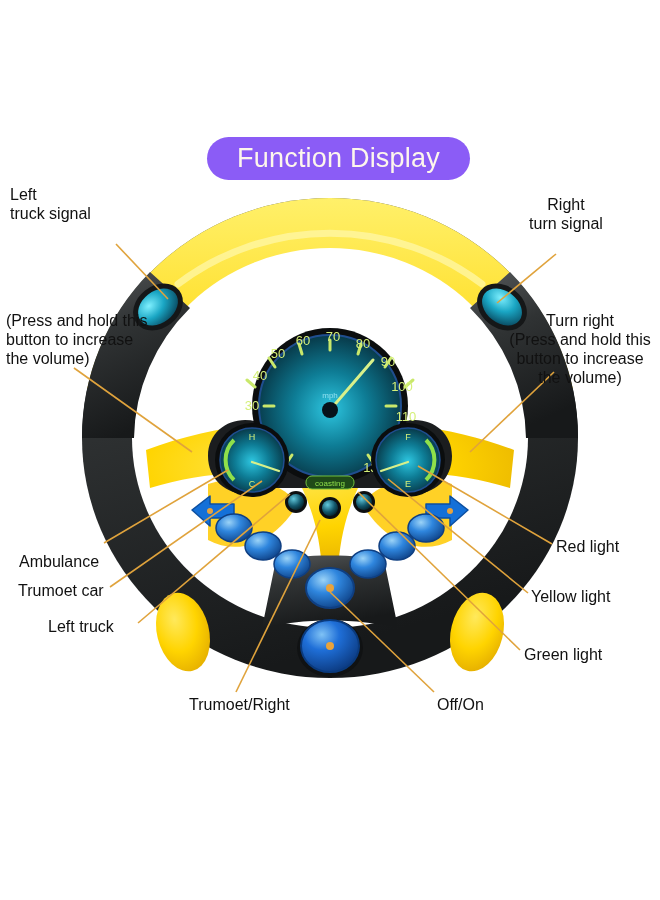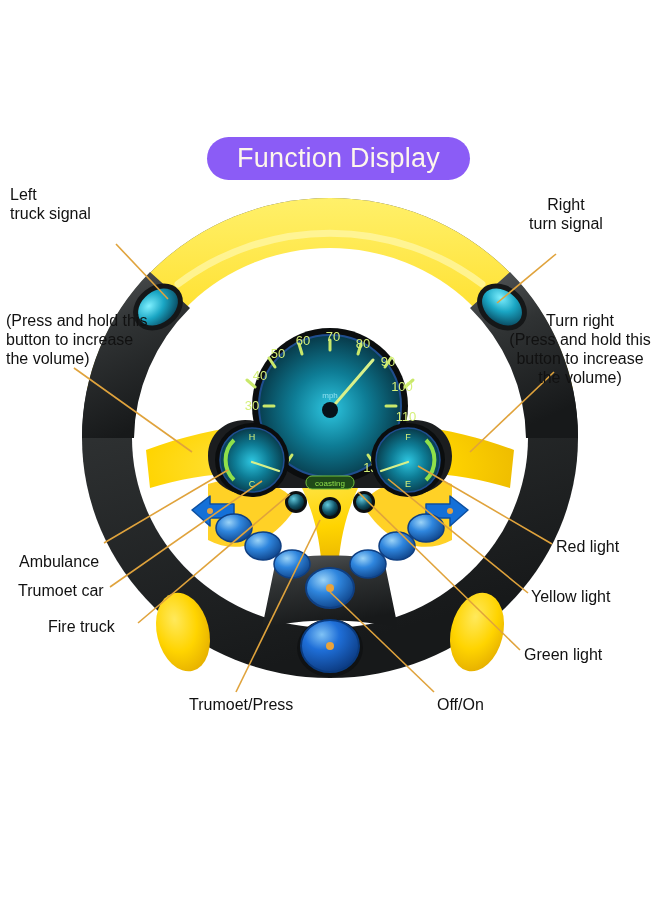--- a/index.html
+++ b/index.html
@@ -313,21 +313,21 @@
       <div class="label ta-right" style="left: 480px; top: 196px; width: 172px;"><div class="main ta-right">Right
 turn signal</div></div>
       <div class="label ta-left" style="left: 6px; top: 312px; width: 150px;"><div class="sub ta-left">(Press and hold this
 button to increase
 the volume)</div></div>
       <div class="label ta-right" style="left: 504px; top: 312px; width: 152px;"><div class="main ta-right">Turn right</div><div class="sub ta-right">(Press and hold this
 button to increase
 the volume)</div></div>
       <div class="label ta-left" style="left: 19px; top: 537px; width: 140px; margin-top: 16px;"><div class="main ta-left">Ambulance</div></div>
       <div class="label ta-left" style="left: 18px; top: 582px; width: 140px;"><div class="main ta-left">Trumoet car</div></div>
-      <div class="label ta-left" style="left: 48px; top: 618px; width: 140px;"><div class="main ta-left">Fire truck</div></div>
+      <div class="label ta-left" style="left: 48px; top: 618px; width: 140px;"><div class="main ta-left">Left truck</div></div>
       <div class="label ta-left" style="left: 556px; top: 538px; width: 140px;"><div class="main ta-left">Red light</div></div>
       <div class="label ta-left" style="left: 531px; top: 588px; width: 150px;"><div class="main ta-left">Yellow light</div></div>
       <div class="label ta-left" style="left: 524px; top: 646px; width: 150px;"><div class="main ta-left">Green light</div></div>
-      <div class="label ta-left" style="left: 189px; top: 696px; width: 160px;"><div class="main ta-left">Trumoet/Press</div></div>
+      <div class="label ta-left" style="left: 189px; top: 696px; width: 160px;"><div class="main ta-left">Trumoet/Right</div></div>
       <div class="label ta-left" style="left: 437px; top: 696px; width: 110px;"><div class="main ta-left">Off/On</div></div>
     </div>
 
 </div>
 
 </body></html>

